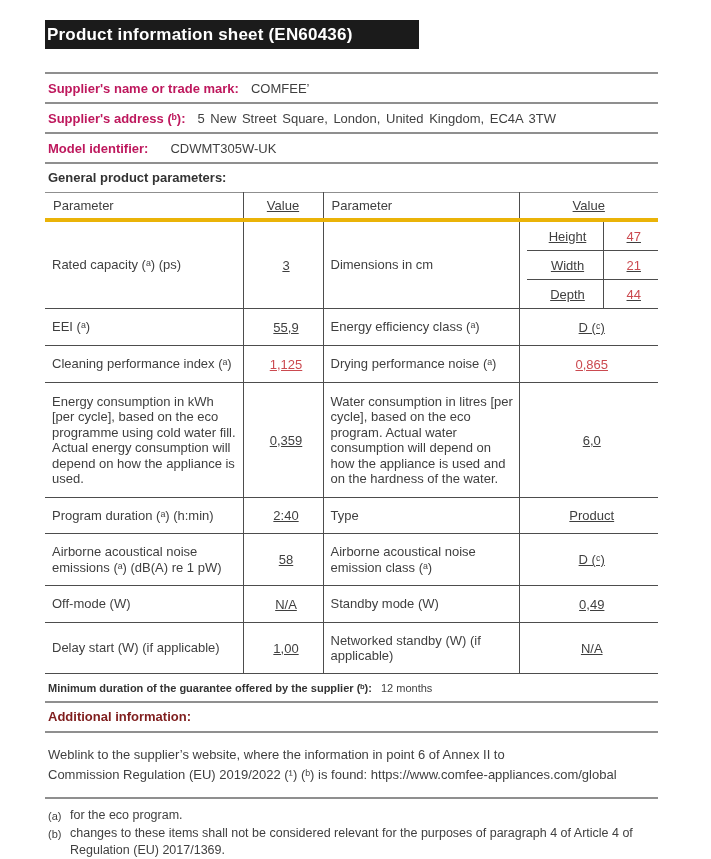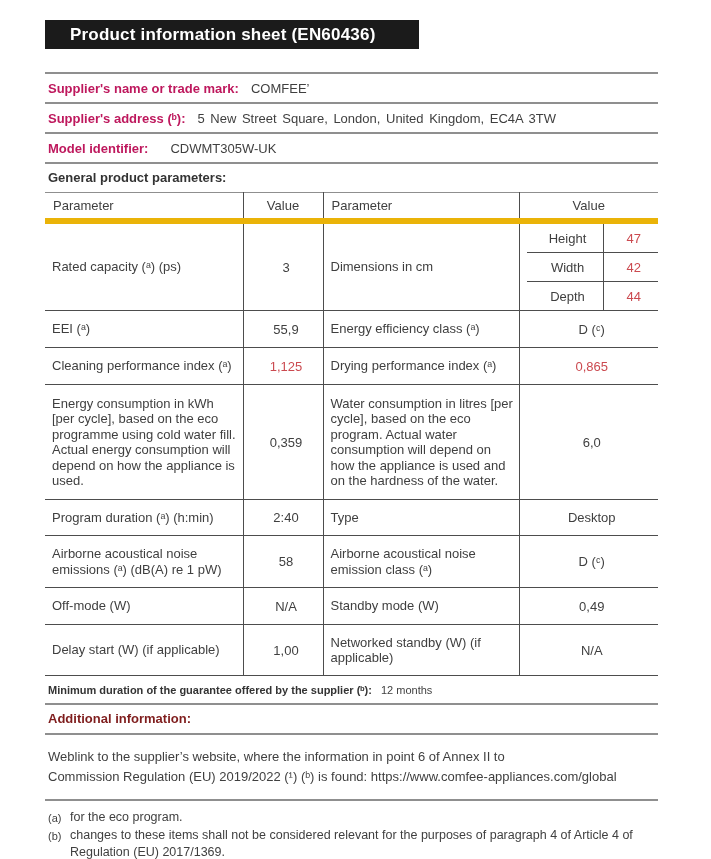--- a/index.html
+++ b/index.html
@@ -5,35 +5,35 @@
   html,body{margin:0;padding:0;background:#ffffff;}
   .sheet{
     width:711px;height:859px;background:#fff;box-sizing:border-box;
     font-family:"Liberation Sans","DejaVu Sans",sans-serif;
     color:#3f3f3f;overflow:hidden;
   }
   .content{padding:20px 53px 0 45px;width:613px;}
   .title-bar{
     width:374px;height:29px;box-sizing:border-box;
     background:var(--title-bg,#1b1b1b);color:var(--title-fg,#fff);
-    font-weight:bold;font-size:17px;line-height:29px;padding-left:25px;
+    font-weight:bold;font-size:17px;line-height:29px;padding-left:2px;
     margin-bottom:23px;letter-spacing:.2px;
   }
   .rule{height:0;border:0;border-top:2px solid #8f8f8f;margin:0;}
   .info-row{padding:7px 0 6px 3px;font-size:13px;}
   .info-label{font-weight:bold;color:#be185d;}
   .info-value{margin-left:12px;word-spacing:2px;}
   .heading-row{padding:6px 0 7px 3px;font-size:13px;font-weight:bold;color:#333;}
 
   table.main{width:613px;border-collapse:collapse;table-layout:fixed;
     font-size:13px;border-top:1px solid #8f8f8f;}
-  table.main th{font-weight:normal;height:23px;border-bottom:6px solid #eab308;
+  table.main th{font-weight:normal;height:23px;border-bottom:4px solid #eab308;
     font-size:13px;color:#3f3f3f;}
   th.c1,td.c1{text-align:left;}
-  th.c2,td.c2,th.c4,td.c4{text-align:center;}
+  th.c2,td.c2,th.c4,td.c4{text-align:center;text-decoration:underline;}
   th.c3,td.c3{text-align:left;}
   th.c2,td.c2,th.c3,td.c3,th.c4,td.c4{border-left:1px solid #4d4d4d;}
   th.c1,th.c3{padding-left:8px;}
   table.main td{border-bottom:1px solid #4d4d4d;vertical-align:middle;padding-left:7px;}
   td.c1,td.c3{padding:5px 5px 5px 8px;line-height:15.5px;}
   .h26 td{height:26px;}
   .h25 td{height:25px;}
   .h41 td{height:41px;}
   .h40 td{height:40px;}
   .h104 td{height:104px;}
@@ -102,53 +102,53 @@
           <td class="c3">Dimensions in cm</td>
           <td class="c4 dims-td">
             <table class="dims">
               <tbody>
                 <tr>
                   <td class="dim-k">Height</td>
                   <td class="dim-v red">47</td>
                 </tr>
                 <tr>
                   <td class="dim-k">Width</td>
-                  <td class="dim-v red">42</td>
+                  <td class="dim-v red">21</td>
                 </tr>
                 <tr>
                   <td class="dim-k">Depth</td>
                   <td class="dim-v red">44</td>
                 </tr>
               </tbody>
             </table>
           </td>
         </tr>
         <tr class="h26">
           <td class="c1">EEI (ᵃ)</td>
           <td class="c2">55,9</td>
           <td class="c3">Energy efficiency class (ᵃ)</td>
           <td class="c4">D (ᶜ)</td>
         </tr>
         <tr class="h26">
           <td class="c1">Cleaning performance index (ᵃ)</td>
           <td class="c2 red">1,125</td>
-          <td class="c3">Drying performance index (ᵃ)</td>
+          <td class="c3">Drying performance noise (ᵃ)</td>
           <td class="c4 red">0,865</td>
         </tr>
         <tr class="h104">
           <td class="c1">Energy consumption in kWh [per cycle], based on the eco programme using cold water fill. Actual energy consumption will depend on how the appliance is used.</td>
           <td class="c2">0,359</td>
           <td class="c3">Water consumption in litres [per cycle], based on the eco program. Actual water consumption will depend on how the appliance is used and on the hardness of the water.</td>
           <td class="c4">6,0</td>
         </tr>
         <tr class="h25">
           <td class="c1">Program duration (ᵃ) (h:min)</td>
           <td class="c2">2:40</td>
           <td class="c3">Type</td>
-          <td class="c4">Desktop</td>
+          <td class="c4">Product</td>
         </tr>
         <tr class="h41">
           <td class="c1">Airborne acoustical noise emissions (ᵃ) (dB(A) re 1 pW)</td>
           <td class="c2">58</td>
           <td class="c3">Airborne acoustical noise emission class (ᵃ)</td>
           <td class="c4">D (ᶜ)</td>
         </tr>
         <tr class="h26">
           <td class="c1">Off-mode (W)</td>
           <td class="c2">N/A</td>

